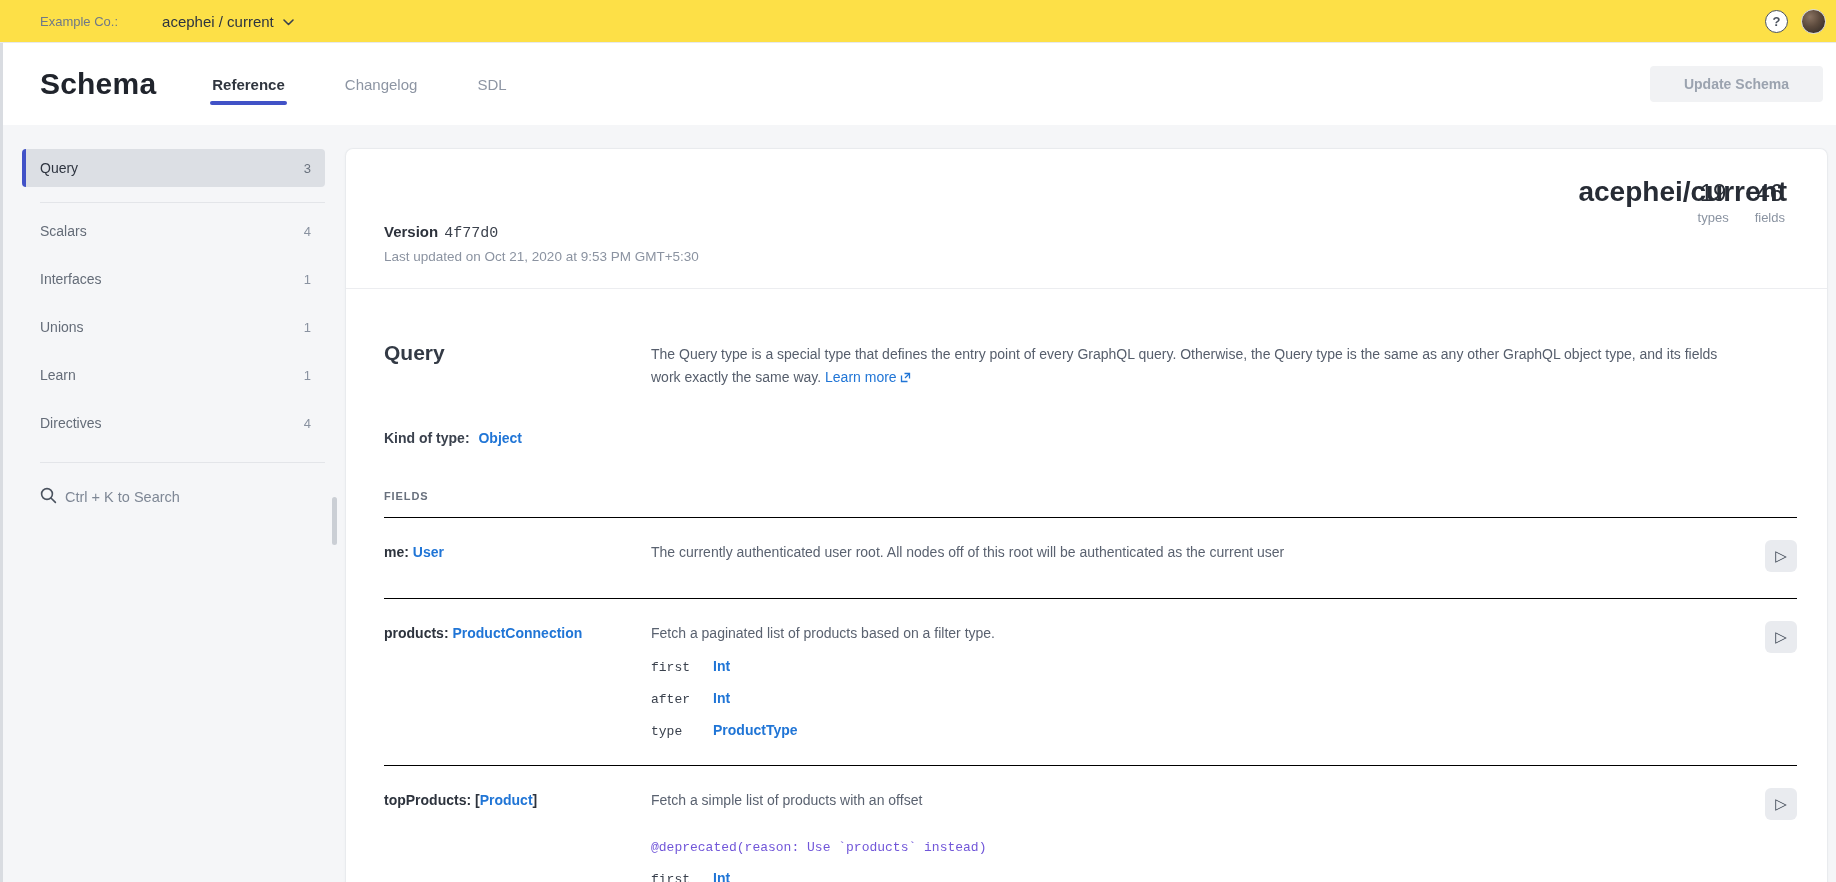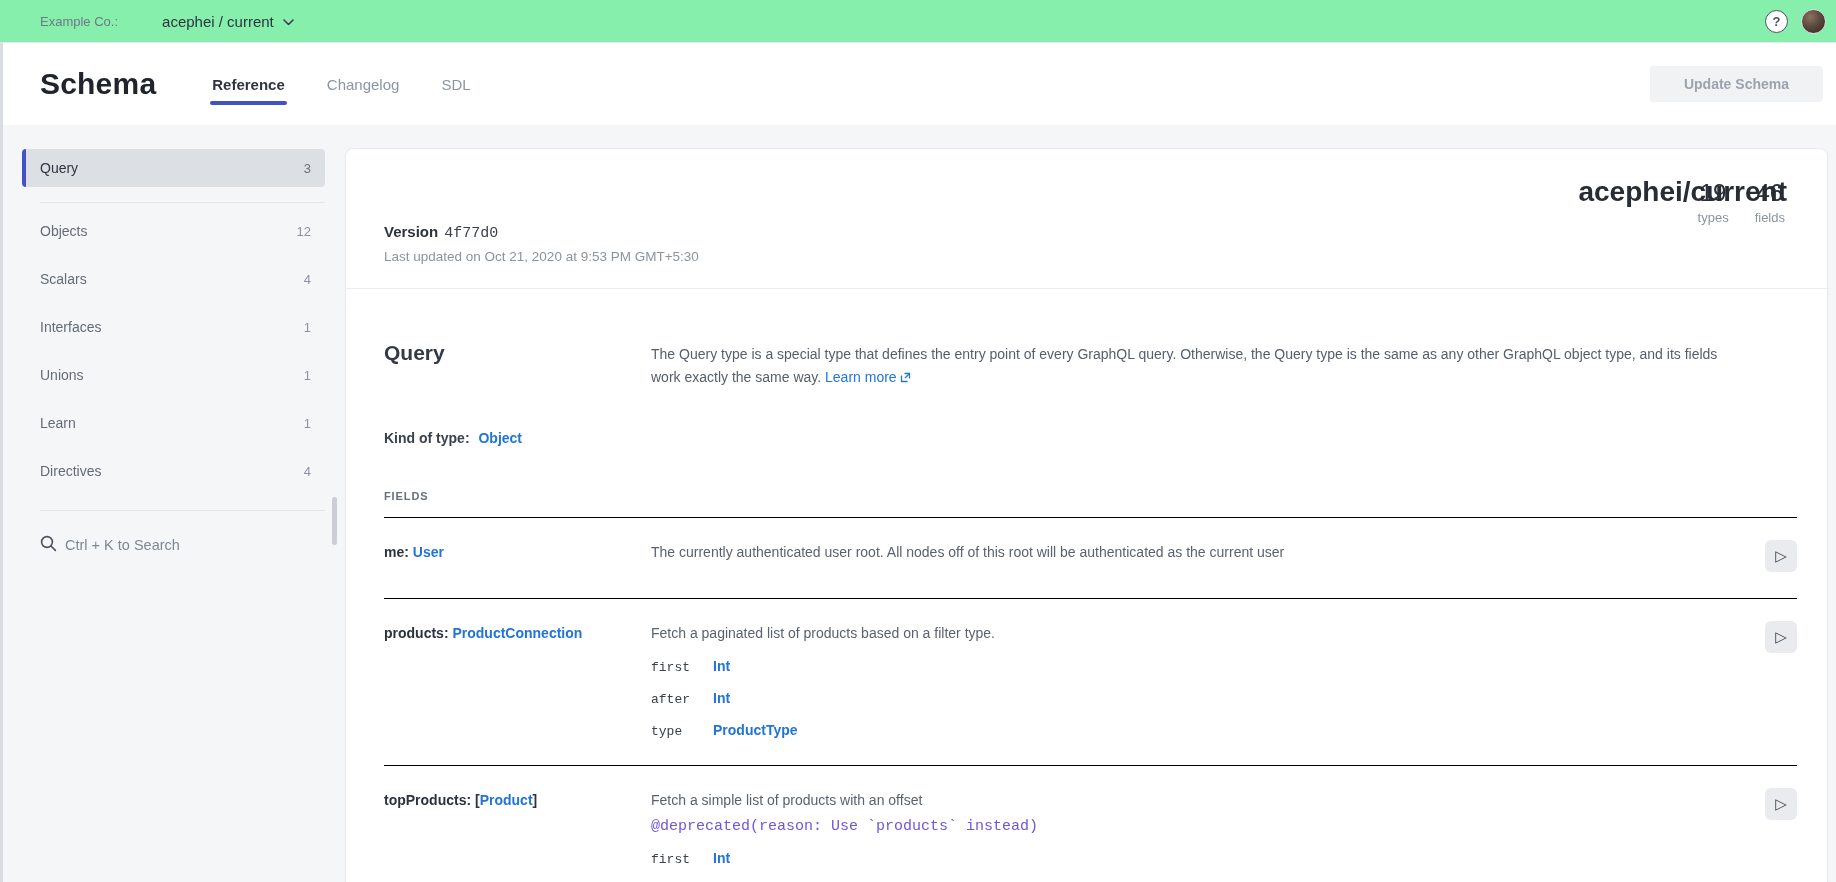--- a/index.html
+++ b/index.html
@@ -6,21 +6,21 @@
   html,body { width:1836px; height:882px; overflow:hidden; }
   body {
     font-family:"Liberation Sans", sans-serif;
     background:#ffffff; color:#3a414d;
     position:relative;
   }
   .mono { font-family:"Liberation Mono","DejaVu Sans Mono",monospace; }
 
   
   .topbar {
-    height:43px; background:#86efac; border-bottom:1px solid #e7e9ec;
+    height:43px; background:#fde047; border-bottom:1px solid #e7e9ec;
     display:flex; align-items:center; padding:0 10px 0 40px;
   }
   .org-label { font-size:13px; color:#6f7987; }
   .graph-selector {
     display:flex; align-items:center; gap:9px; margin-left:44px; cursor:pointer;
   }
   .graph-selector .gname { font-size:15px; font-weight:400; color:#2c3440; }
   .topbar-right { margin-left:auto; display:flex; align-items:center; gap:13px; }
   .help-btn {
     width:23px; height:23px; border-radius:50%; border:1.5px solid #4a525e;
@@ -32,21 +32,21 @@
     background:radial-gradient(circle at 35% 30%, #8a7361 0%, #5c4a3d 45%, #2b2623 100%);
     border:1px solid #d8dbe0; cursor:pointer;
   }
 
   
   .page-header {
     height:82px; background:#fff; display:flex; align-items:center;
     padding:0 13px 0 40px; position:relative;
   }
   .page-title { font-size:30px; font-weight:700; color:#20242c; letter-spacing:0.2px; }
-  .tabs { display:flex; align-items:center; gap:38px; margin-left:54px; margin-top:4px; }
+  .tabs { display:flex; align-items:center; gap:56px; margin-left:54px; margin-top:4px; }
   .tab { font-size:15px; color:#8d95a3; cursor:pointer; position:relative; padding:10px 2px 14px; }
   .tab.active { color:#30363f; font-weight:700; }
   .tab.active::after {
     content:""; position:absolute; left:0; right:0; bottom:2px; height:4px;
     border-radius:3px; background:#4152c7;
   }
   .update-btn {
     margin-left:auto; height:36px; padding:0 34px; border:none; border-radius:4px;
     background:#f1f2f4; color:#9ba3af; font-size:14px; font-weight:700;
     font-family:"Liberation Sans",sans-serif; cursor:not-allowed;
@@ -110,21 +110,21 @@
   .kind-value { margin-left:5px; font-weight:700; }
   .fields-heading {
     margin-top:44px; margin-bottom:15px;
     font-size:11px; font-weight:700; letter-spacing:0.9px; color:#68707d;
   }
   .field-row { display:flex; border-top:1px solid #000000; padding:24px 0 26px; }
   .field-row.last { border-bottom:1px solid #ecedf0; }
   .f-name { width:267px; flex:none; font-size:14px; font-weight:700; color:#2d333d; padding-top:2px; }
   .f-body { flex:1; min-width:0; }
   .f-desc { font-size:14px; color:#5a6270; line-height:20px; }
-  .f-deprecated { margin-top:8px; font-size:15px; color:#7156d9; }
+  .f-deprecated { margin-top:30px; font-size:13px; color:#7156d9; }
   .arg-row { margin-top:15px; display:flex; align-items:baseline; }
   .arg-name { font-size:13px; color:#3a414d; width:62px; flex:none; }
   .arg-type { font-size:14px; font-weight:700; }
   .play-btn {
     flex:none; width:32px; height:32px; border:none; border-radius:6px; background:#e9ebef;
     color:#3e4754; font-size:15px; display:flex; align-items:center; justify-content:center;
     cursor:pointer; margin-top:-2px;
   }
 </style>
 </head>
@@ -159,24 +159,20 @@
 <div class="content">
   <div class="left-strip"></div>
 
   <aside class="sidebar">
     <div class="side-item-active">
       <span class="lbl">Query</span>
       <span class="cnt">3</span>
     </div>
     <hr class="side-divider">
     <div class="side-item">
-      <span class="lbl">Objects</span>
-      <span class="cnt">12</span>
-    </div>
-    <div class="side-item">
       <span class="lbl">Scalars</span>
       <span class="cnt">4</span>
     </div>
     <div class="side-item">
       <span class="lbl">Interfaces</span>
       <span class="cnt">1</span>
     </div>
     <div class="side-item">
       <span class="lbl">Unions</span>
       <span class="cnt">1</span>

